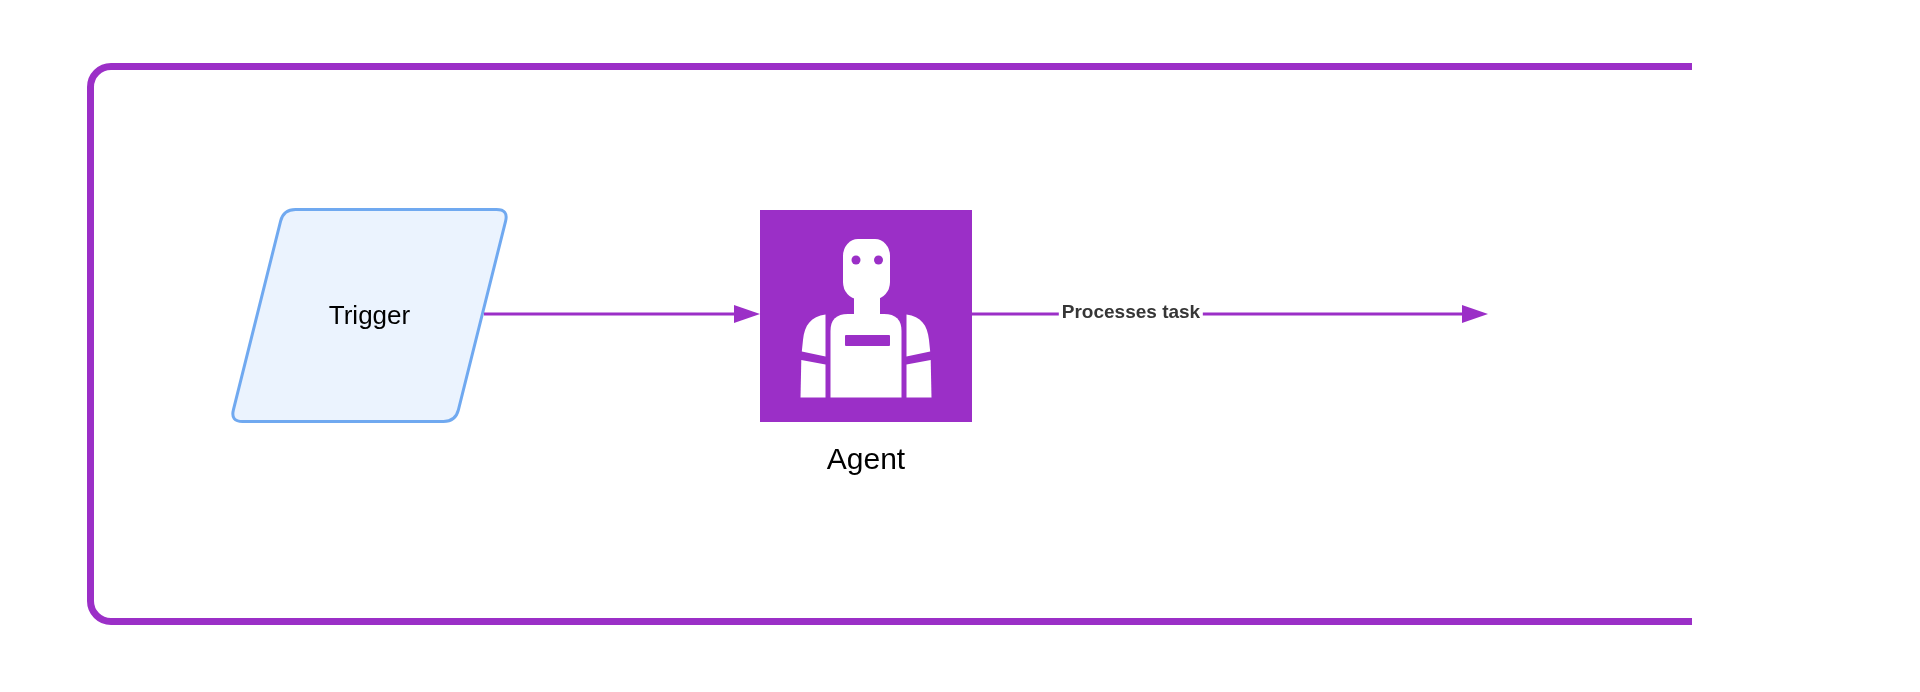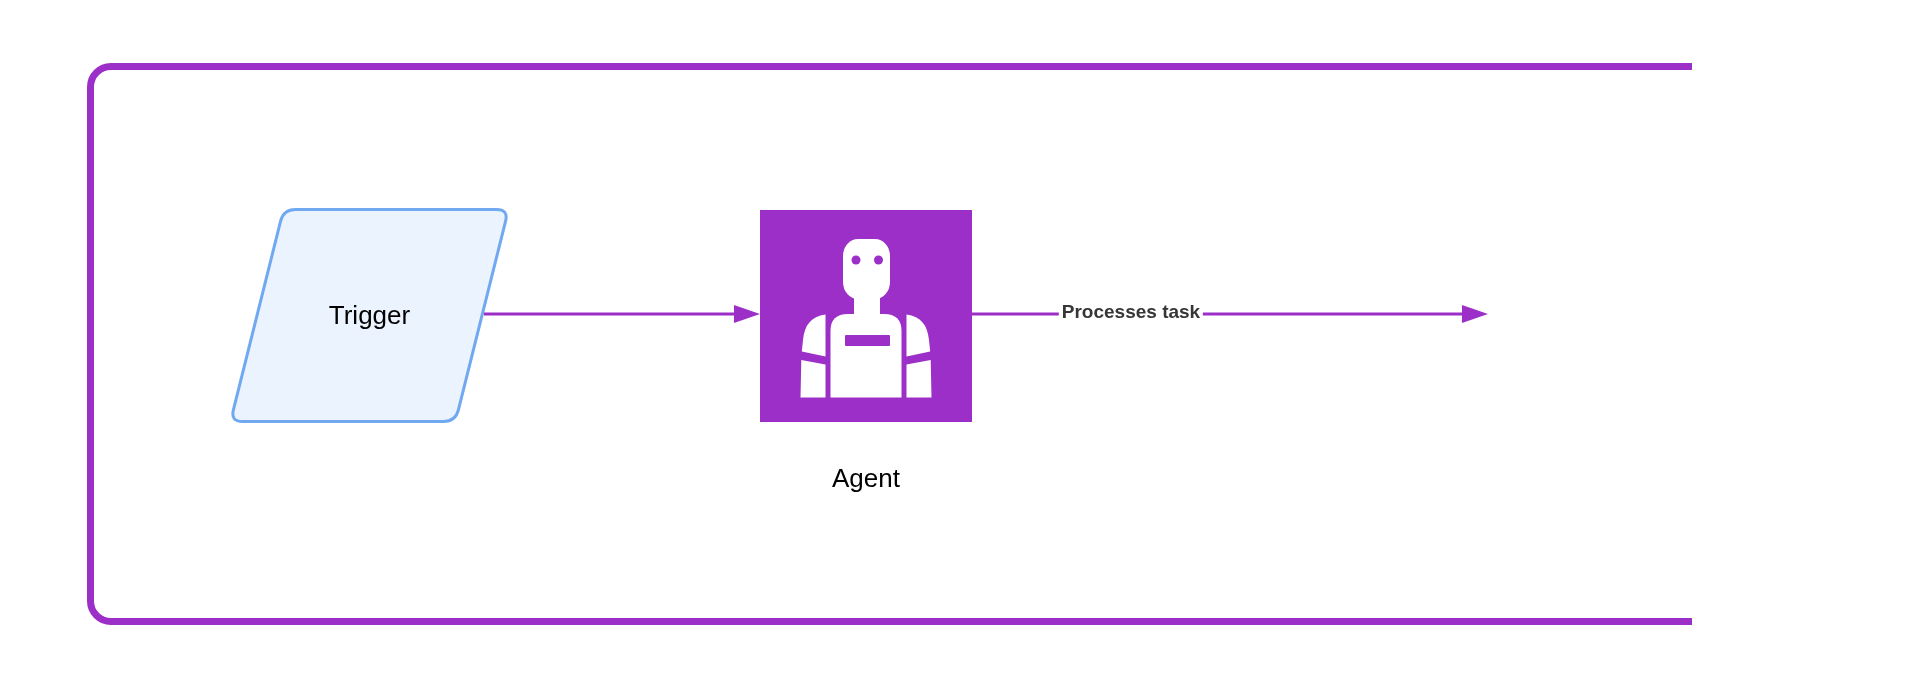--- a/index.html
+++ b/index.html
@@ -56,24 +56,24 @@
     pointer-events: none;
   }
   .node-trigger { left: 229px; top: 208px; width: 281px; height: 215px; }
   .node-output  { left: 1462px; top: 208px; width: 281px; height: 215px; }
   .node-agent   { left: 760px; top: 210px; width: 212px; height: 212px; }
   .node-agent svg { display: block; width: 212px; height: 212px; }
   .purple-fill { fill: var(--purple); }
   .agent-label {
     position: absolute;
     left: 760px;
-    top: 460px;
+    top: 441px;
     width: 212px;
     text-align: center;
-    font-size: 26px;
+    font-size: 30px;
     line-height: 36px;
     color: var(--node-text);
   }
   svg.arrow { position: absolute; overflow: visible; }
   .arrow-1 { left: 484px; top: 302px; }
   .arrow-2 { left: 972px; top: 302px; }
   svg.arrow line { stroke: var(--purple); stroke-width: 3; }
   svg.arrow polygon { fill: var(--purple); }
   .edge-label {
     position: absolute;

